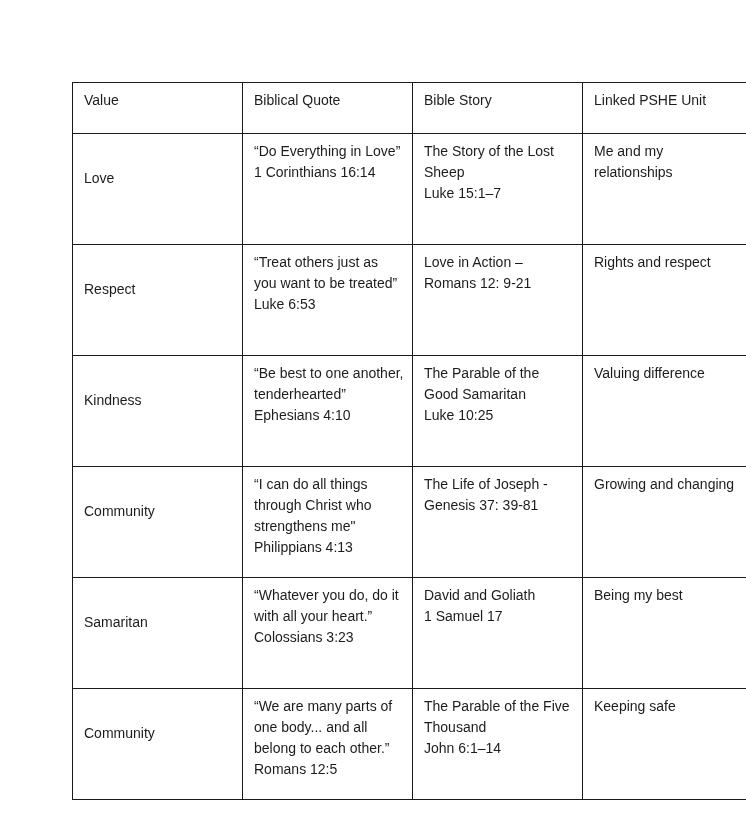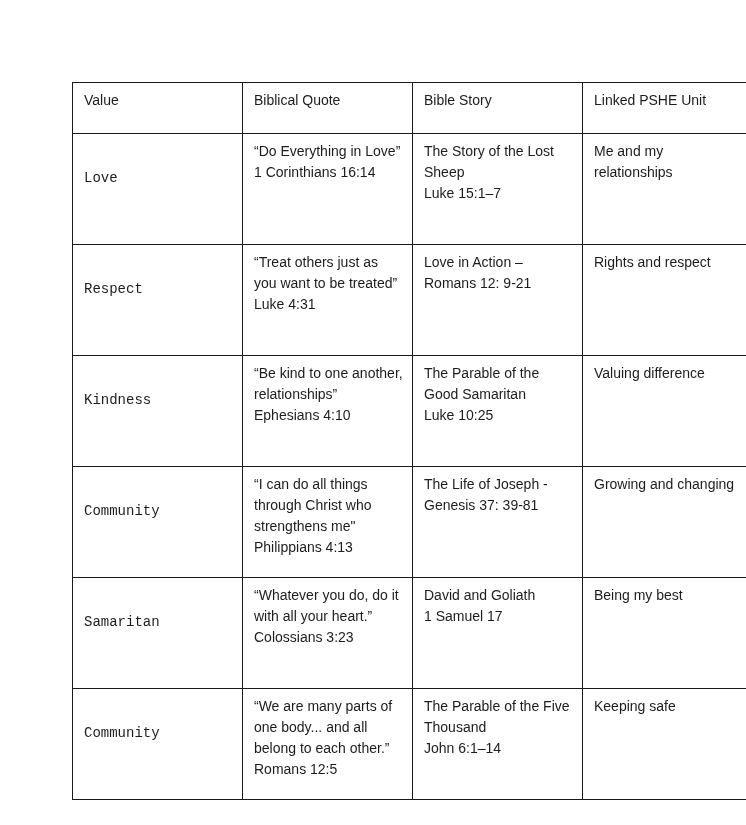--- a/index.html
+++ b/index.html
@@ -39,21 +39,21 @@
     vertical-align: top;
     text-align: left;
     padding: 7px 8px 0 11px;
     font-size: 14px;
     line-height: 21px;
     font-weight: 400;
     overflow: hidden;
   }
   .values-table tr.hdr { height: 51px; }
   .values-table tr.row { height: 111px; }
-  .values-table td.value-cell { padding-top: 34px; font-family: Liberation Mono, monospace; }
+  .values-table td.value-cell { padding-top: 34px; }
   .ref-bold { font-weight: 400; }
 </style>
 </head>
 <body>
 
 <div class="page">
 
 
   <table class="values-table">
     <colgroup>
@@ -81,33 +81,33 @@
         <div>The Story of the Lost Sheep</div>
         <div class="ref-bold">Luke 15:1–7</div>
       </td>
       <td>Me and my relationships</td>
     </tr>
 
     <tr class="row">
       <td class="value-cell">Respect</td>
       <td>
         <div>“Treat others just as you want to be treated”</div>
-        <div class="ref-bold">Luke 4:31</div>
+        <div class="ref-bold">Luke 6:53</div>
       </td>
       <td>
         <div>Love in Action –</div>
         <div class="ref-bold">Romans 12: 9-21</div>
       </td>
       <td>Rights and respect</td>
     </tr>
 
     <tr class="row">
       <td class="value-cell">Kindness</td>
       <td>
-        <div>“Be kind to one another, relationships”</div>
+        <div>“Be best to one another, tenderhearted”</div>
         <div class="ref-bold">Ephesians 4:10</div>
       </td>
       <td>
         <div>The Parable of the Good Samaritan</div>
         <div class="ref-bold">Luke 10:25</div>
       </td>
       <td>Valuing difference</td>
     </tr>
 
     <tr class="row">

